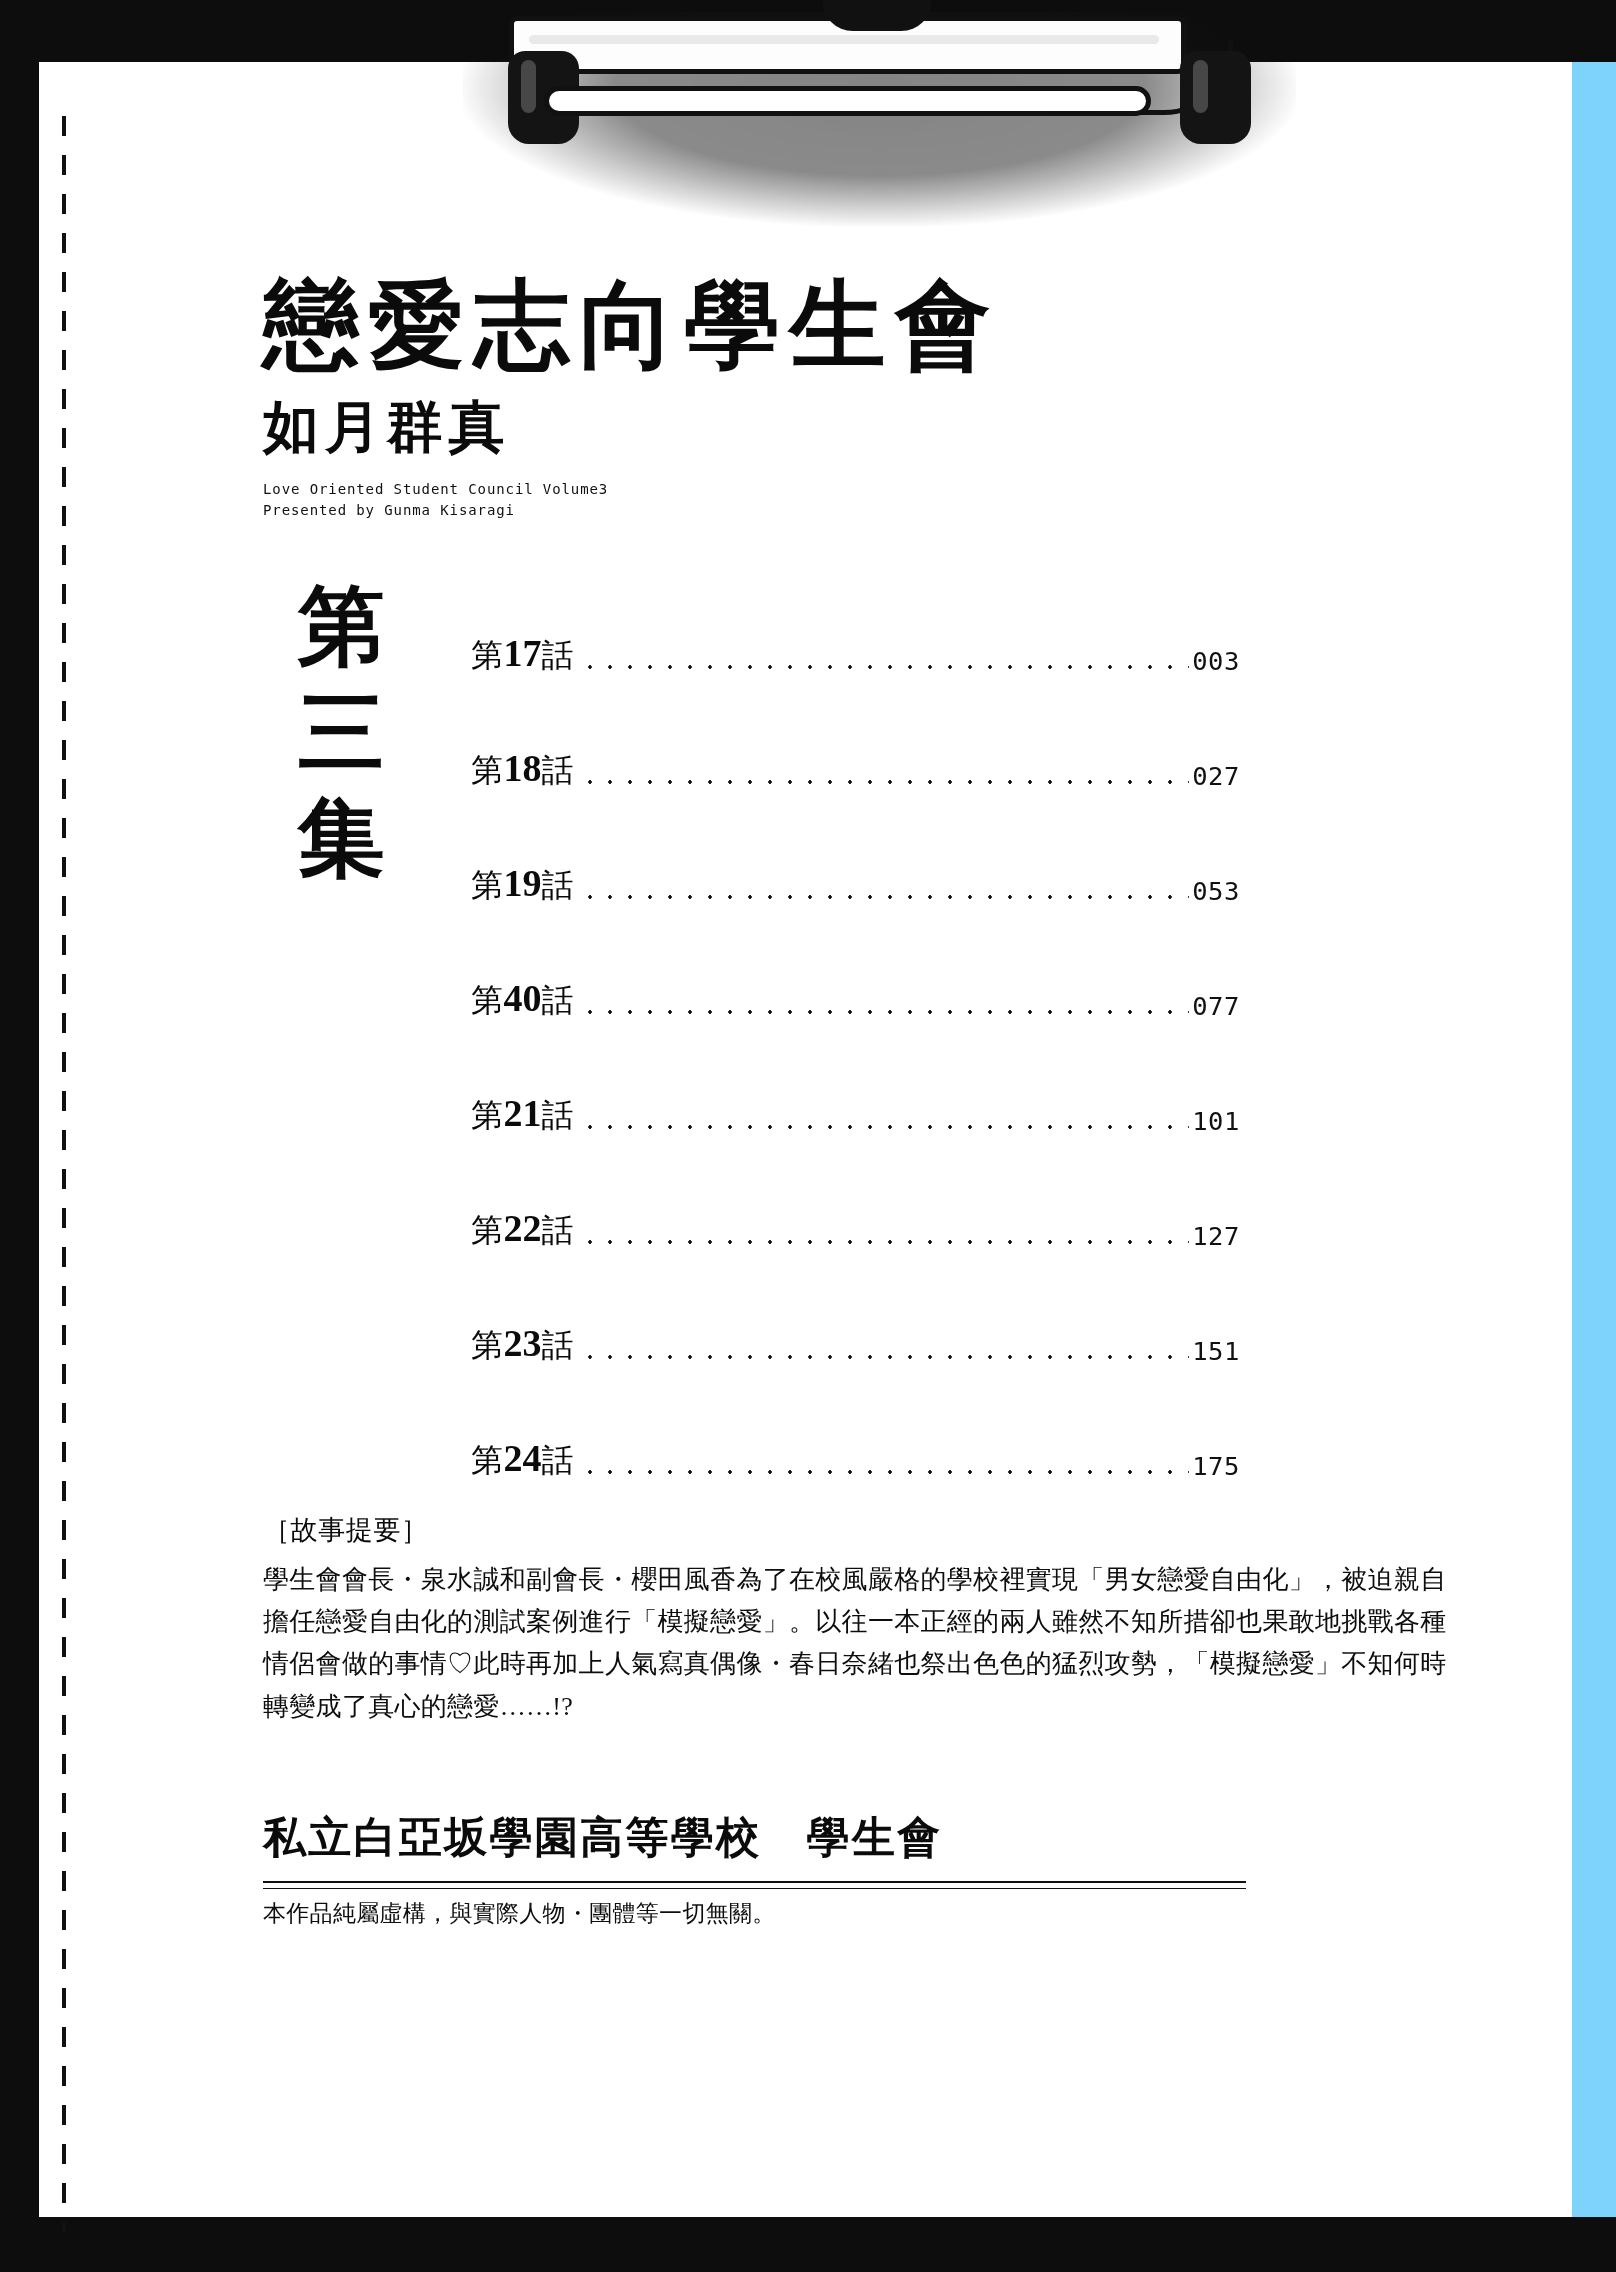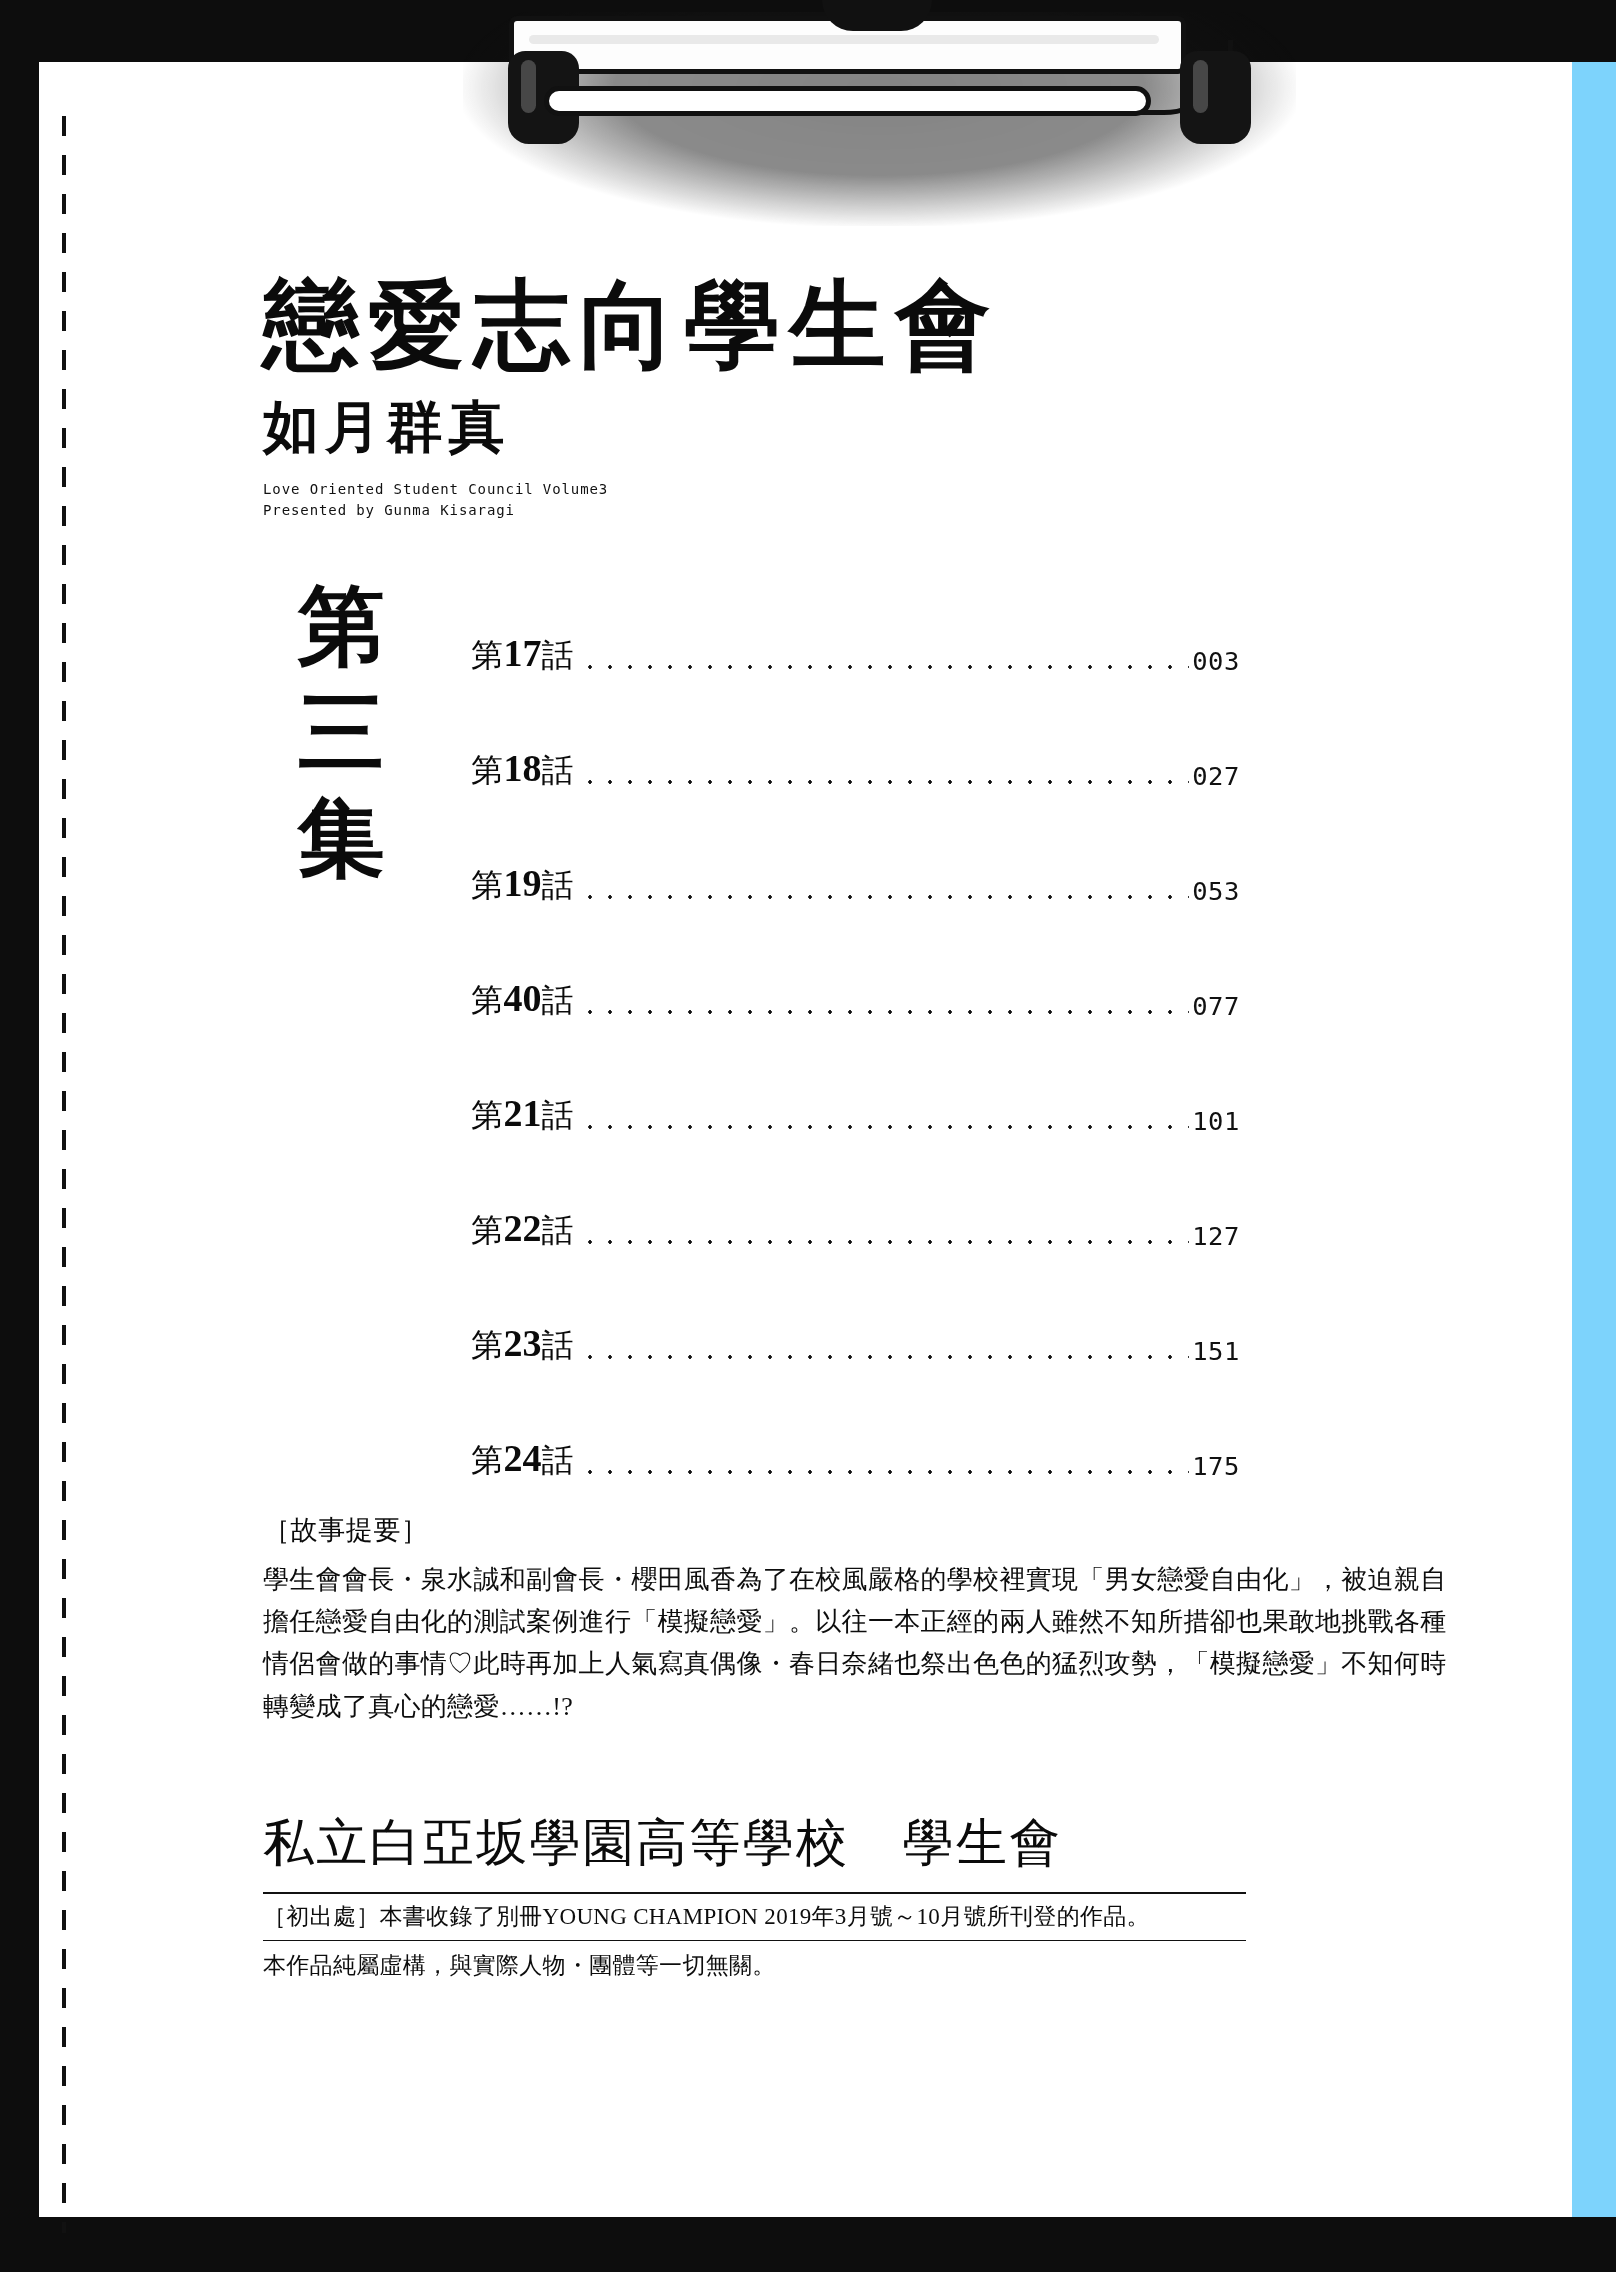--- a/index.html
+++ b/index.html
@@ -253,22 +253,22 @@
     letter-spacing: 0.3px;
   }
 
   
   .footer {
     margin-top: 81px;
     width: 1209px;
   }
   .school-line {
     font-family: "Liberation Serif", serif;
-    font-weight: normal;
-    font-size: 51px;
+    font-weight: bold;
+    font-size: 43px;
     letter-spacing: 2.3px;
     color: #0b0b0b;
     margin-bottom: 14px;
   }
   .pub-rule {
     border-top: 2.3px solid #111111;
     width: 983px;
     margin: 0 0 5.8px 0;
   }
   .pub-line {
@@ -393,20 +393,19 @@
     <div class="synopsis">
       <div class="syn-head">［故事提要］</div>
       <div class="syn-body">
         <p>學生會會長・泉水誠和副會長・櫻田風香為了在校風嚴格的學校裡實現「男女戀愛自由化」，被迫親自擔任戀愛自由化的測試案例進行「模擬戀愛」。以往一本正經的兩人雖然不知所措卻也果敢地挑戰各種情侶會做的事情♡此時再加上人氣寫真偶像・春日奈緒也祭出色色的猛烈攻勢，「模擬戀愛」不知何時轉變成了真心的戀愛……!?</p>
       </div>
     </div>
 
     <div class="footer">
       <div class="school-line">私立白亞坂學園高等學校　學生會</div>
       <div class="pub-rule"></div>
-      <div class="pub-line">［初出處］本書收錄了別冊YOUNG CHAMPION 2019年3月號～10月號所刊登的作品。</div>
       <div class="pub-rule2"></div>
       <div class="pub-line">本作品純屬虛構，與實際人物・團體等一切無關。</div>
     </div>
 
   </div>
 </div>
 
 
 </body></html>

